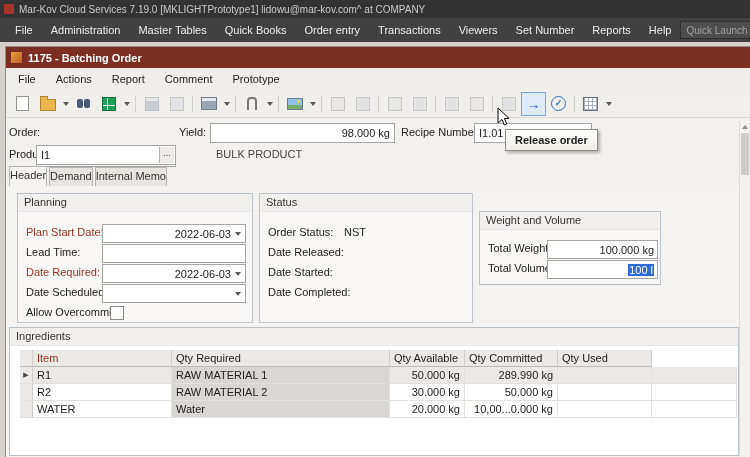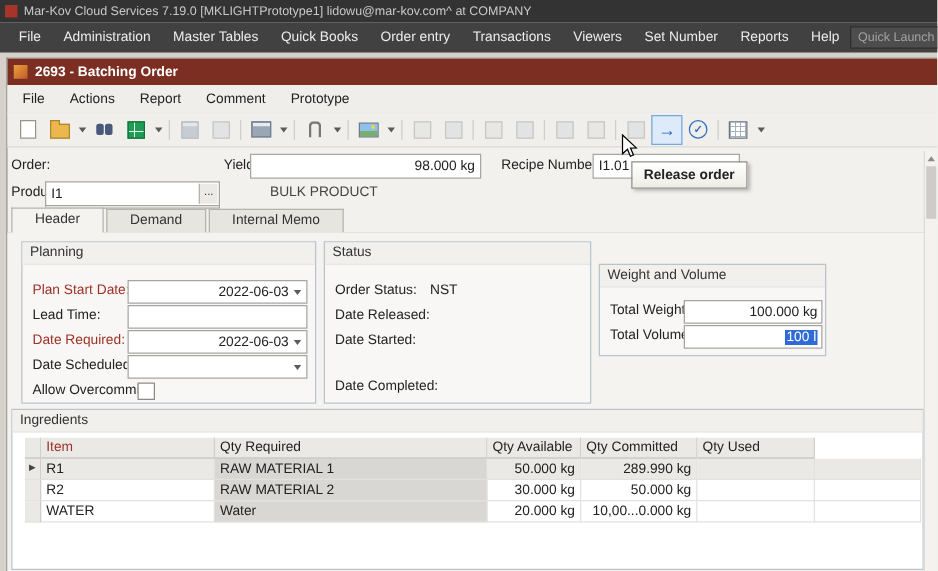--- a/index.html
+++ b/index.html
@@ -70,21 +70,21 @@
   .fbox{position:absolute;top:0;height:18px;background:#fff;border:1px solid #a5a5a2;
     display:flex;align-items:center;padding:0 4px;white-space:nowrap;overflow:hidden;}
   .fbox.ro{background:#f4f3f0;margin-top:24px;}
   .fbox.right{justify-content:flex-end;}
   .browse{position:absolute;right:1px;top:1px;bottom:1px;width:14px;background:#eceae6;
     border-left:1px solid #b5b3ae;font-size:9px;line-height:13px;text-align:center;color:#333;}
 
   
   .tabs{position:absolute;top:120px;left:0;right:10px;height:19px;border-bottom:1px solid #aeaca7;
     padding-left:3px;display:flex;align-items:flex-end;}
-  .tab{height:18px;line-height:17px;padding:0 18px;background:#e7e5e0;border:1px solid #b5b3ae;
+  .tab{height:18px;line-height:17px;padding:0 0;background:#e7e5e0;border:1px solid #b5b3ae;
     border-bottom:none;margin-right:2px;color:#333;white-space:nowrap;}
   .tab.active{background:#f4f3f0;height:19px;margin-bottom:-1px;border-bottom:1px solid #f4f3f0;}
 
   
   .content{position:absolute;top:139px;left:0;right:10px;bottom:0;background:#f4f3f0;}
   .groupbox{position:absolute;border:1px solid #b9c3cc;background:#f8f7f5;}
   .gb-header{height:17px;line-height:17px;padding-left:6px;color:#333;background:#f1f0ec;border-bottom:1px solid #e3e6ea;}
   .gb-row{position:absolute;left:0;right:0;height:17px;}
   .gb-lab{position:absolute;top:2px;left:8px;white-space:nowrap;}
   .combo{position:absolute;top:0;height:17px;background:#fff;border:1px solid #a5a5a2;display:flex;align-items:center;}
@@ -142,21 +142,21 @@
     <span class="menu-item">Reports</span>
     <span class="menu-item">Help</span>
     <input class="quick-launch" placeholder="Quick Launch (Ctrl+Q)" style="">
 
   </div>
 
   <div class="window">
 
     <div class="win-titlebar">
       <span class="win-icon"></span>
-      <span>2693 - Batching Order</span>
+      <span>1175 - Batching Order</span>
     </div>
 
     <div class="win-menubar">
       <span class="win-menu-item">File</span>
       <span class="win-menu-item">Actions</span>
       <span class="win-menu-item">Report</span>
       <span class="win-menu-item">Comment</span>
       <span class="win-menu-item">Prototype</span>
     </div>
 
@@ -256,21 +256,21 @@
         <span class="tb-drop">
             <span class="caret"></span>
           </span>
       </span>
     </div>
 
     <div class="frow" style="top:76px;">
       <span class="lab" style="left:3px;">Order:</span>
       <span class="fbox ro right" style="left:30px;width:130px;">1665</span>
       <span class="lab" style="left:173px;">Yield:</span>
-      <span class="fbox right" style="left:194px;width:175px;">98.000 kg</span>
+      <span class="fbox right" style="left:204px;width:175px;">98.000 kg</span>
       <span class="lab" style="left:395px;">Recipe Number:</span>
       <span class="fbox" style="left:468px;width:108px;">I1.01</span>
     </div>
 
     <div class="frow" style="top:98px;">
       <span class="lab" style="left:3px;">Product:</span>
       <span class="fbox" style="left:30px;width:130px;">
         <span>I1</span>
         <span class="browse">...</span>
       </span>
@@ -331,21 +331,21 @@
           <span class="flatval" style="left:84px;">NST</span>
         </div>
         <div class="gb-row" style="top:50px;">
           <span class="gb-lab">Date Released:</span>
           <span class="flatval" style="left:84px;"></span>
         </div>
         <div class="gb-row" style="top:70px;">
           <span class="gb-lab">Date Started:</span>
           <span class="flatval" style="left:84px;"></span>
         </div>
-        <div class="gb-row" style="top:107px;text-decoration:underline;">
+        <div class="gb-row" style="top:90px;text-decoration:underline;">
           <span class="gb-lab">Date Completed:</span>
           <span class="flatval" style="left:84px;"></span>
         </div>
       </div>
 
       <div class="groupbox" style="left:473px;top:7px;width:180px;height:72px;margin-top:18px;">
         <div class="gb-header">Weight and Volume</div>
         <div class="gb-row" style="top:28px;">
           <span class="gb-lab">Total Weight:</span>
           <span class="wbox" style="left:67px;width:103px;">100.000 kg</span>

